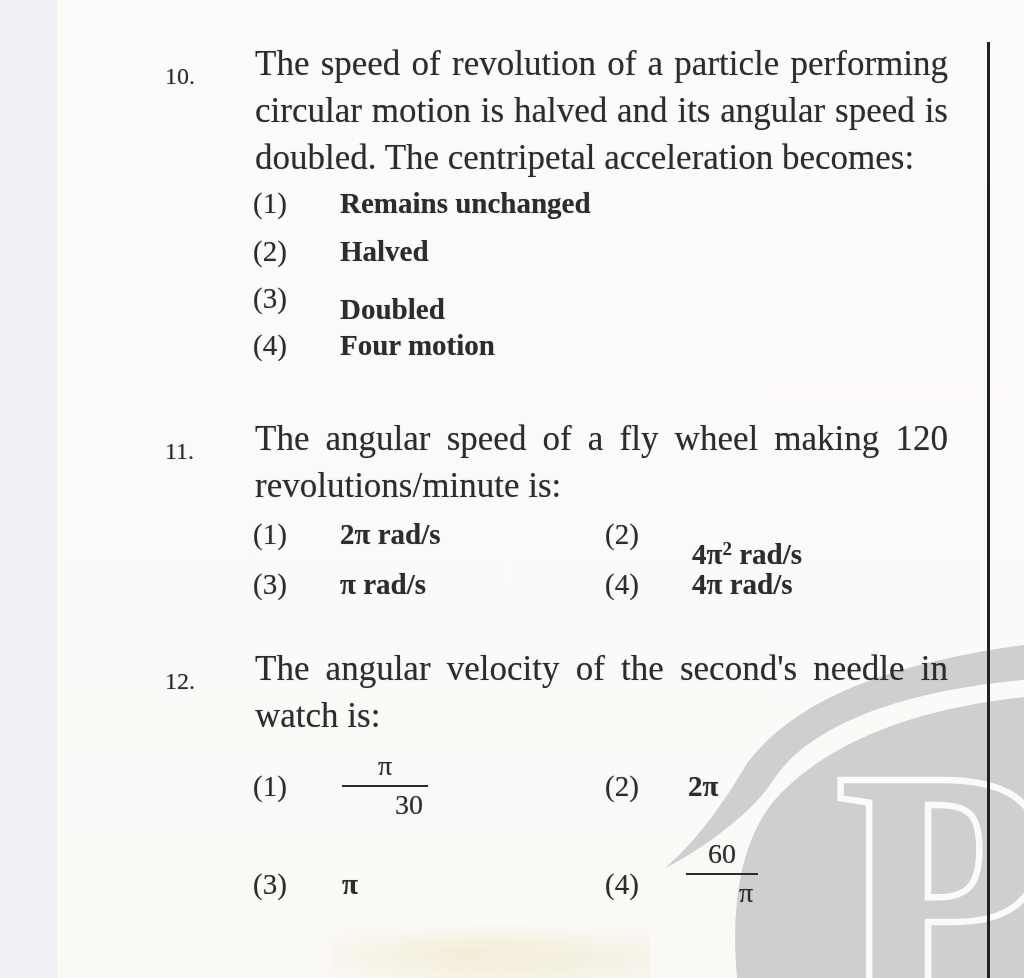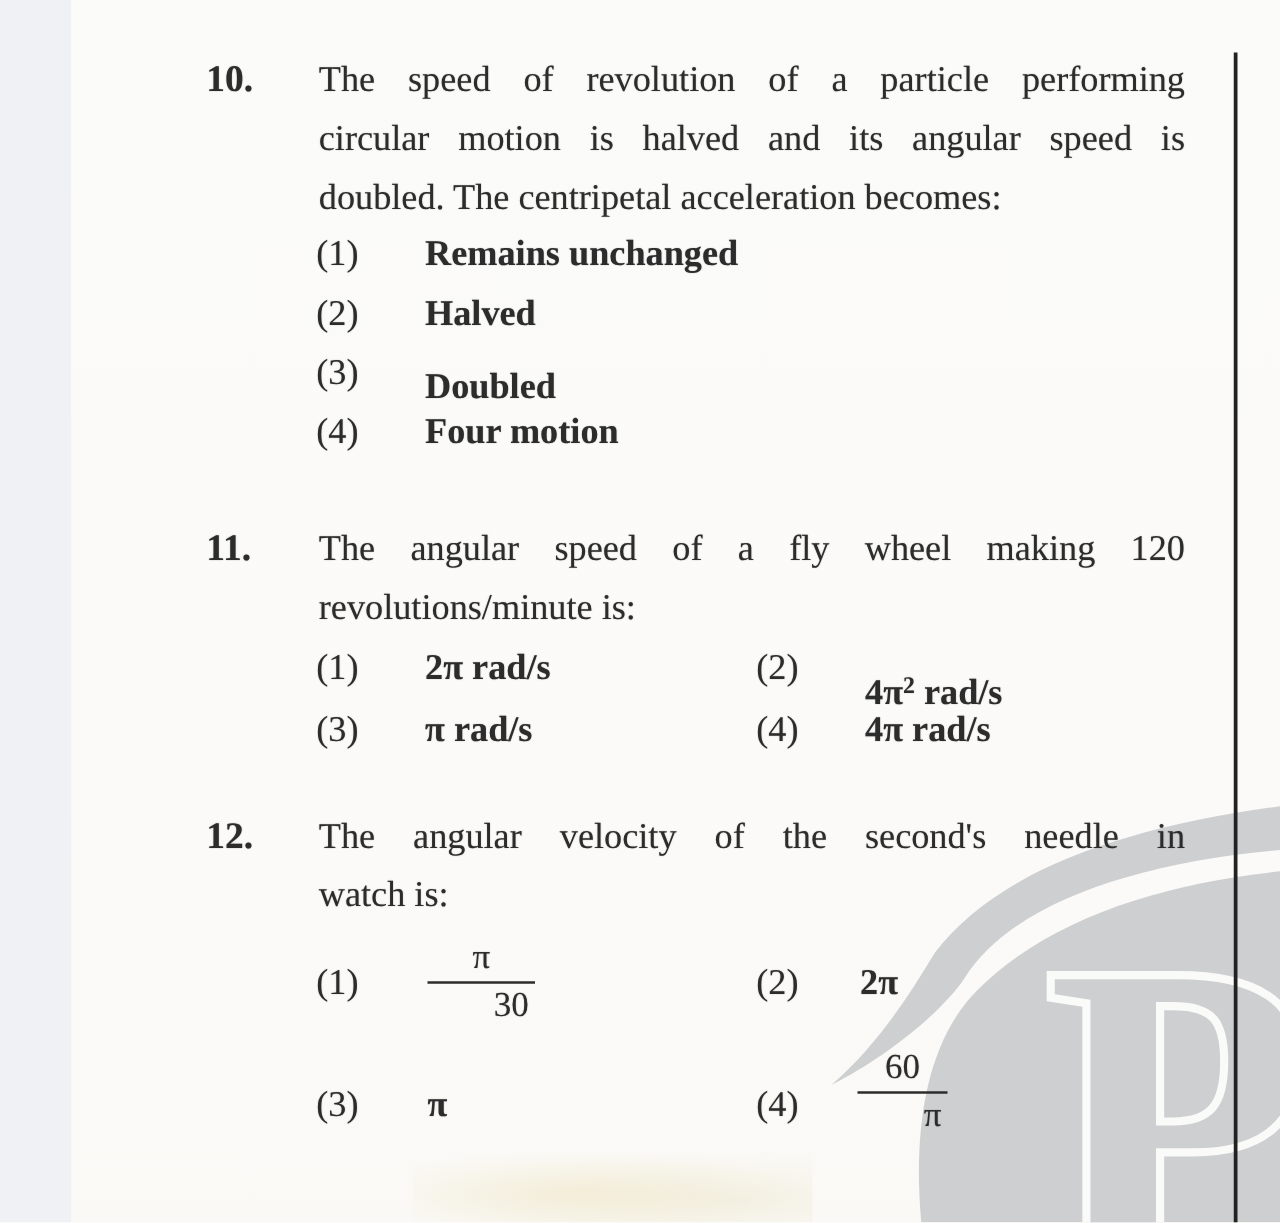--- a/index.html
+++ b/index.html
@@ -22,26 +22,27 @@
   }
   .col-rule{
     position:absolute;left:987px;top:42px;width:3px;height:936px;
     background:#222;
   }
   .wm{
     position:absolute;left:660px;top:620px;width:364px;height:358px;
   }
   .qnum{
     position:absolute;left:165px;width:62px;
-    font-weight:bold;font-size:30px;line-height:36px;
+    font-weight:normal;font-size:24px;line-height:36px;
     text-shadow:0 0 1px rgba(25,25,25,.45);
+    margin-top:12px;
   }
   .qline{
     position:absolute;left:255px;width:693px;
-    font-size:29px;line-height:36px;
+    font-size:35px;line-height:36px;
     text-shadow:0 0 1px rgba(25,25,25,.4);
   }
   .jl{text-align:justify;text-align-last:justify;}
   .opt-label{
     position:absolute;font-size:29px;line-height:36px;
     text-shadow:0 0 1px rgba(25,25,25,.4);
   }
   .opt-text{
     position:absolute;font-size:29px;line-height:36px;
     text-shadow:0 0 1px rgba(25,25,25,.4);

